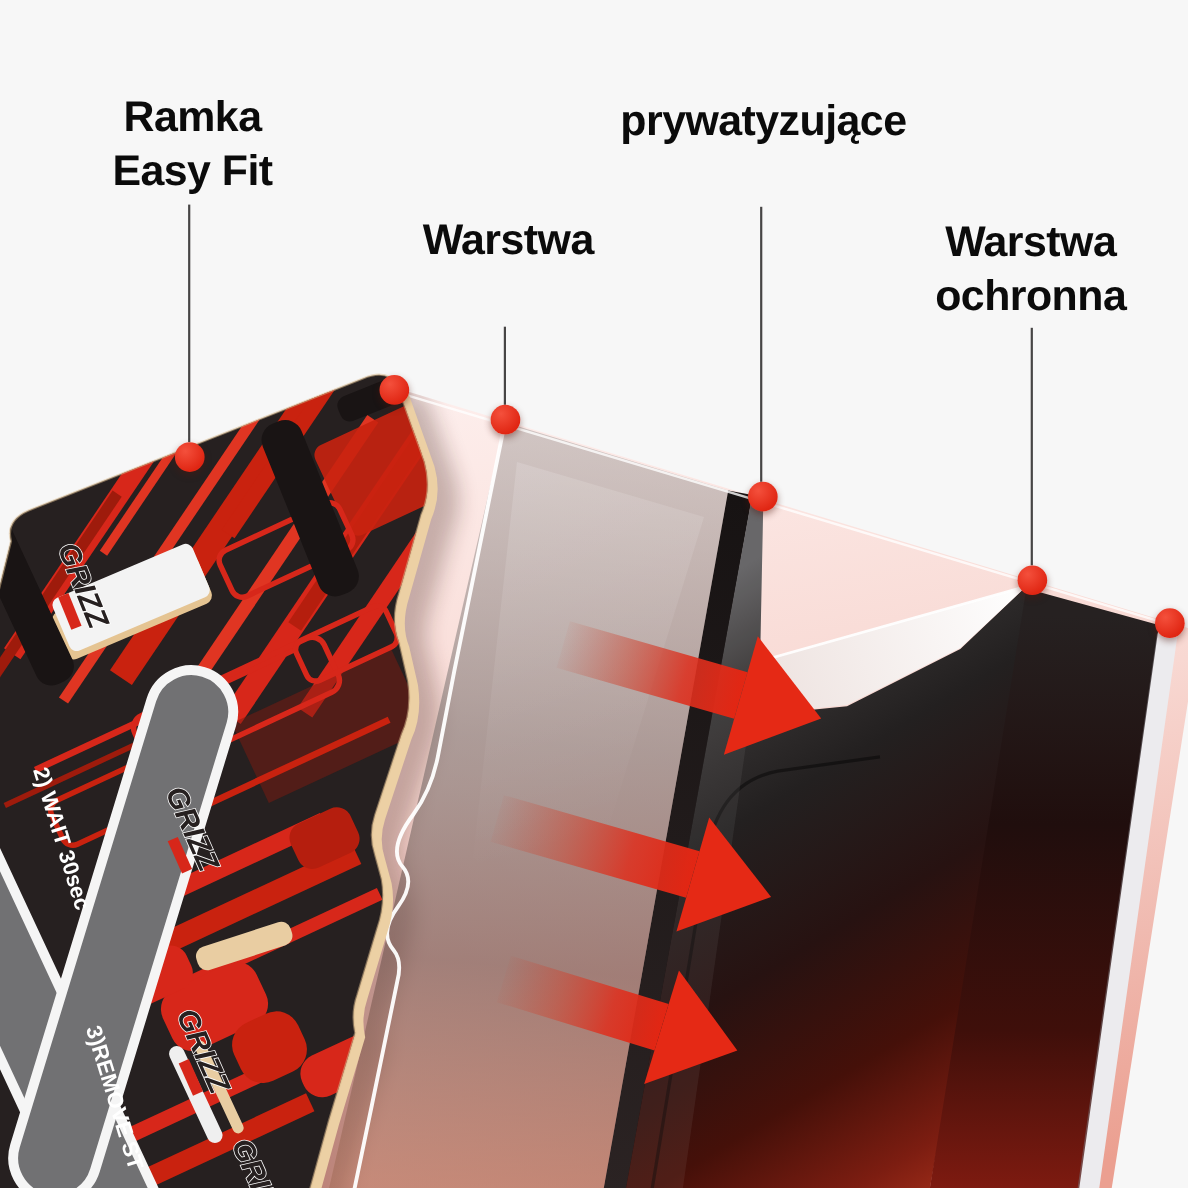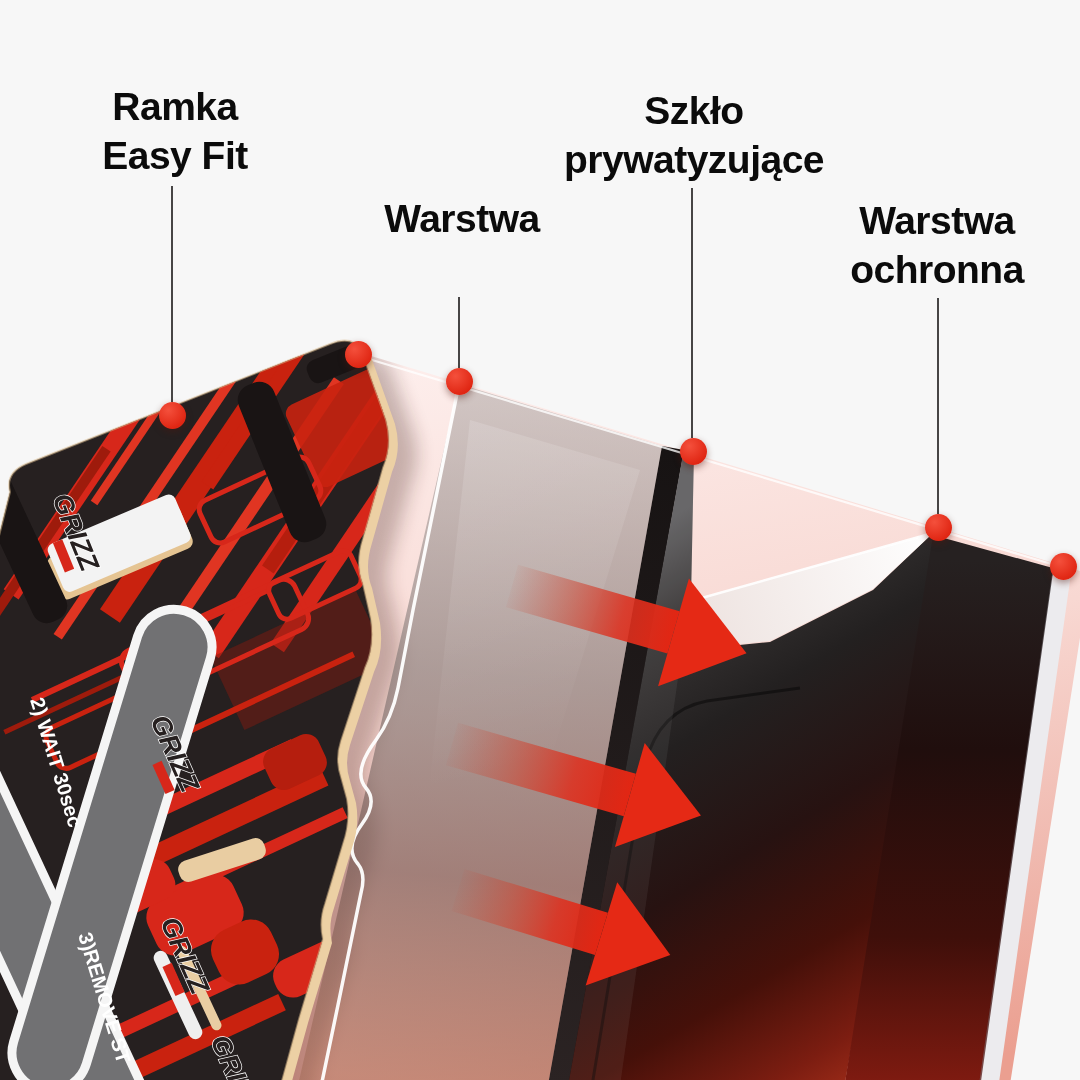--- a/index.html
+++ b/index.html
@@ -263,21 +263,20 @@
   </svg>
 
   <div class="callout c1">
     <span>Ramka</span>
     <span>Easy Fit</span>
   </div>
   <div class="callout c2">
     <span>Warstwa</span>
   </div>
   <div class="callout c3">
-    <span>Szkło</span>
     <span>prywatyzujące</span>
   </div>
   <div class="callout c4">
     <span>Warstwa</span>
     <span>ochronna</span>
   </div>
 
   <div class="leader l1"></div>
   <div class="leader l2"></div>
   <div class="leader l3"></div>

